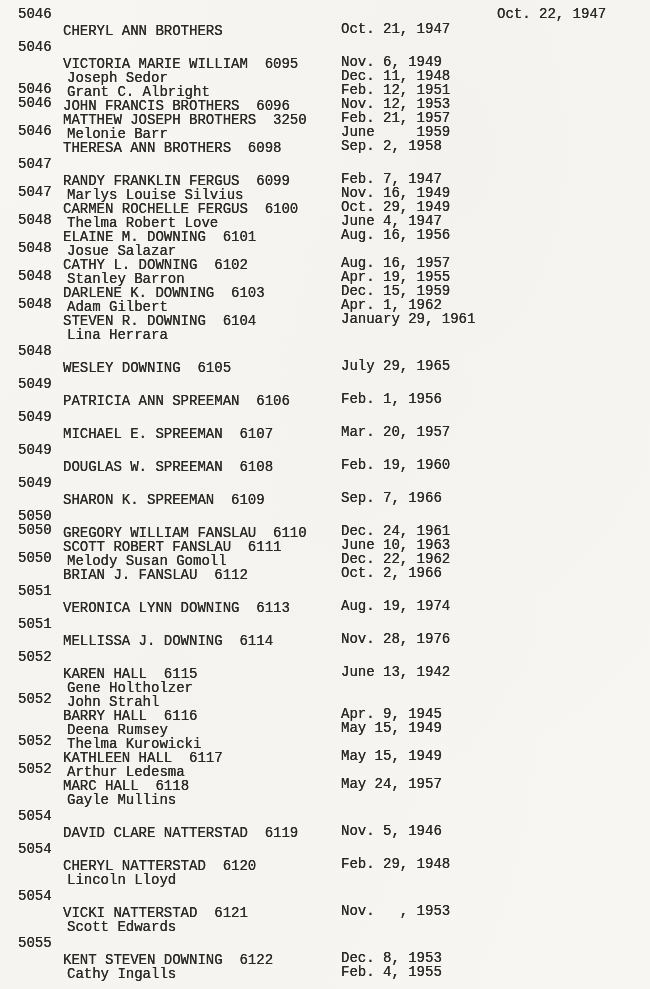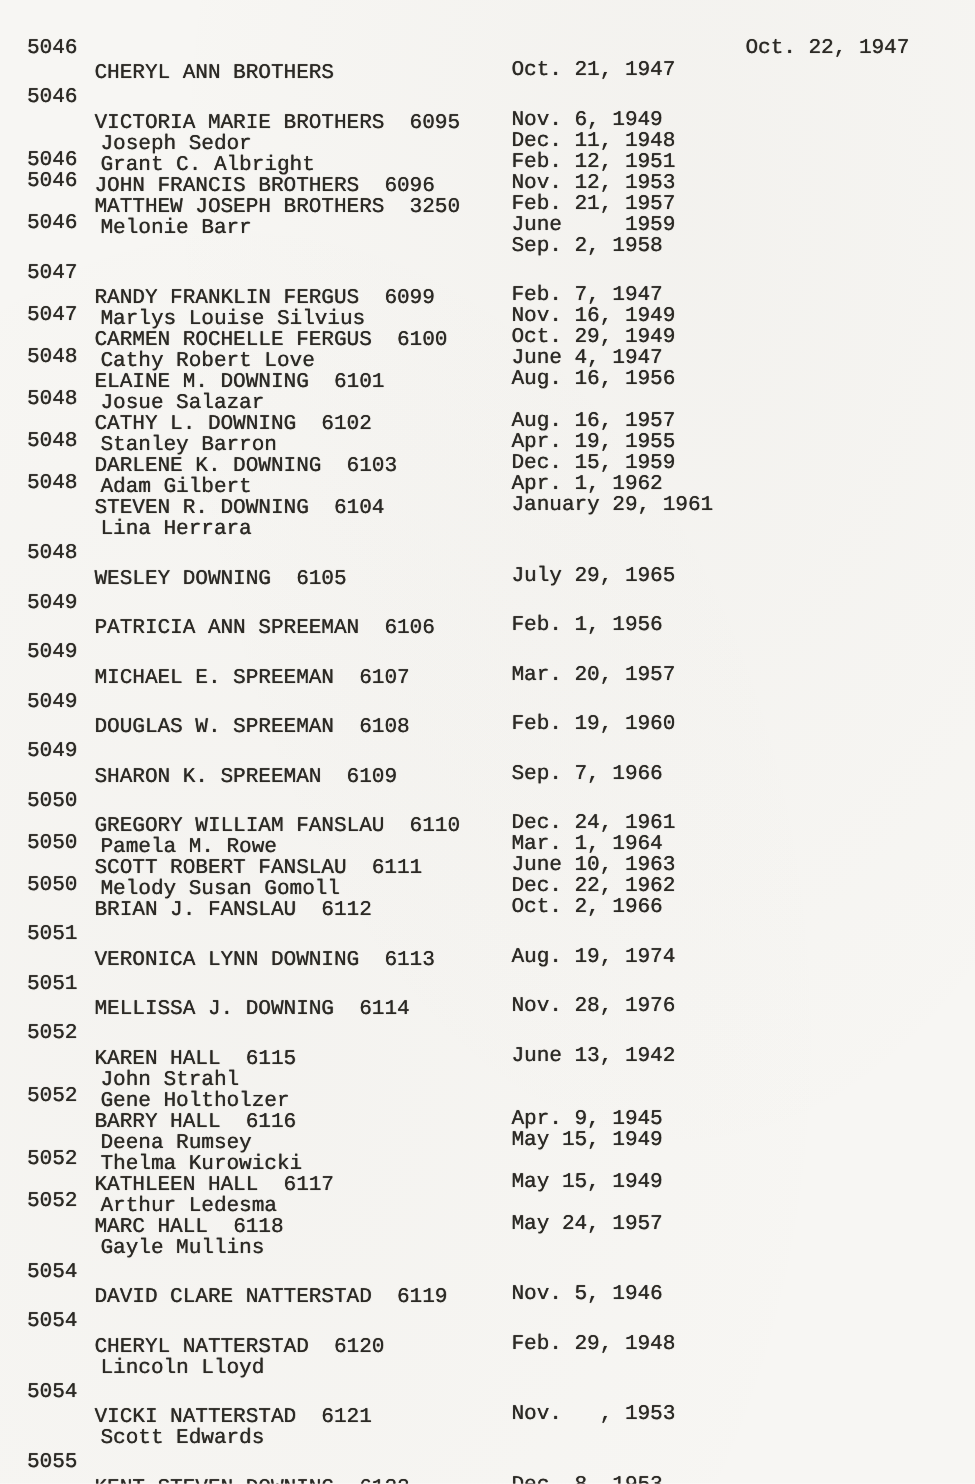--- a/index.html
+++ b/index.html
@@ -20,21 +20,20 @@
     position: relative;
     padding-top: 7px;
     font-family: "Liberation Mono", "DejaVu Sans Mono", monospace;
     font-size: 14px;
     line-height: 14px;
     color: #2b2924;
     text-shadow: 0 0 0.5px rgba(43,41,36,0.85), 0.25px 0.25px 0 rgba(43,41,36,0.35);
   }
   .group {
     margin-bottom: 19px;
-    margin-top: 18px;
   }
   .group:last-child {
     margin-bottom: 0;
   }
   .row {
     position: relative;
     height: 14px;
     white-space: pre;
   }
   .col-id {
@@ -63,33 +62,33 @@
 </style>
 </head>
 <body>
 
 <div class="page">
   <main class="doc" id="doc">
       <div class="group">
         <div class="row main"><span class="col-id">5046</span><span class="col-name"><span class="">CHERYL ANN BROTHERS</span></span><span class="col-date">Oct. 21, 1947</span><span class="col-date2">Oct. 22, 1947</span></div>
       </div>
       <div class="group">
-        <div class="row main"><span class="col-id">5046</span><span class="col-name"><span class="">VICTORIA MARIE BROTHERS</span>  <span class="">6095</span></span><span class="col-date">Nov. 6, 1949</span></div>
+        <div class="row main"><span class="col-id">5046</span><span class="col-name"><span class="">VICTORIA MARIE WILLIAM</span>  <span class="">6095</span></span><span class="col-date">Nov. 6, 1949</span></div>
         <div class="row sub"><span class="col-name"><span class="">Joseph Sedor</span></span><span class="col-date">Dec. 11, 1948</span></div>
         <div class="row sub"><span class="col-name"><span class="">Grant C. Albright</span></span><span class="col-date">Feb. 12, 1951</span></div>
         <div class="row main"><span class="col-id">5046</span><span class="col-name"><span class="">JOHN FRANCIS BROTHERS</span>  <span class="">6096</span></span><span class="col-date">Nov. 12, 1953</span></div>
         <div class="row main"><span class="col-id">5046</span><span class="col-name"><span class="">MATTHEW JOSEPH BROTHERS</span>  <span class="">3250</span></span><span class="col-date">Feb. 21, 1957</span></div>
         <div class="row sub"><span class="col-name"><span class="">Melonie Barr</span></span><span class="col-date">June     1959</span></div>
-        <div class="row main"><span class="col-id">5046</span><span class="col-date">Sep. 2, 1958</span></div>
+        <div class="row main"><span class="col-id">5046</span><span class="col-name"><span class="">THERESA ANN BROTHERS</span>  <span class="">6098</span></span><span class="col-date">Sep. 2, 1958</span></div>
       </div>
       <div class="group">
         <div class="row main"><span class="col-id">5047</span><span class="col-name"><span class="">RANDY FRANKLIN FERGUS</span>  <span class="">6099</span></span><span class="col-date">Feb. 7, 1947</span></div>
         <div class="row sub"><span class="col-name"><span class="">Marlys Louise Silvius</span></span><span class="col-date">Nov. 16, 1949</span></div>
         <div class="row main"><span class="col-id">5047</span><span class="col-name"><span class="">CARMEN ROCHELLE FERGUS</span>  <span class="">6100</span></span><span class="col-date">Oct. 29, 1949</span></div>
-        <div class="row sub"><span class="col-name"><span class="">Cathy Robert Love</span></span><span class="col-date">June 4, 1947</span></div>
+        <div class="row sub"><span class="col-name"><span class="">Thelma Robert Love</span></span><span class="col-date">June 4, 1947</span></div>
         <div class="row main"><span class="col-id">5048</span><span class="col-name"><span class="">ELAINE M. DOWNING</span>  <span class="">6101</span></span><span class="col-date">Aug. 16, 1956</span></div>
         <div class="row sub"><span class="col-name"><span class="">Josue Salazar</span></span></div>
         <div class="row main"><span class="col-id">5048</span><span class="col-name"><span class="">CATHY L. DOWNING</span>  <span class="">6102</span></span><span class="col-date">Aug. 16, 1957</span></div>
         <div class="row sub"><span class="col-name"><span class="">Stanley Barron</span></span><span class="col-date">Apr. 19, 1955</span></div>
         <div class="row main"><span class="col-id">5048</span><span class="col-name"><span class="">DARLENE K. DOWNING</span>  <span class="">6103</span></span><span class="col-date">Dec. 15, 1959</span></div>
         <div class="row sub"><span class="col-name"><span class="">Adam Gilbert</span></span><span class="col-date">Apr. 1, 1962</span></div>
         <div class="row main"><span class="col-id">5048</span><span class="col-name"><span class="">STEVEN R. DOWNING</span>  <span class="">6104</span></span><span class="col-date">January 29, 1961</span></div>
         <div class="row sub"><span class="col-name"><span class="">Lina Herrara</span></span></div>
       </div>
       <div class="group">
@@ -102,35 +101,34 @@
         <div class="row main"><span class="col-id">5049</span><span class="col-name"><span class="">MICHAEL E. SPREEMAN</span>  <span class="">6107</span></span><span class="col-date">Mar. 20, 1957</span></div>
       </div>
       <div class="group">
         <div class="row main"><span class="col-id">5049</span><span class="col-name"><span class="">DOUGLAS W. SPREEMAN</span>  <span class="">6108</span></span><span class="col-date">Feb. 19, 1960</span></div>
       </div>
       <div class="group">
         <div class="row main"><span class="col-id">5049</span><span class="col-name"><span class="">SHARON K. SPREEMAN</span>  <span class="">6109</span></span><span class="col-date">Sep. 7, 1966</span></div>
       </div>
       <div class="group">
         <div class="row main"><span class="col-id">5050</span><span class="col-name"><span class="">GREGORY WILLIAM FANSLAU</span>  <span class="">6110</span></span><span class="col-date">Dec. 24, 1961</span></div>
-        <div class="row sub"><span class="col-name"><span class="">Pamela M. Rowe</span></span><span class="col-date">Mar. 1, 1964</span></div>
         <div class="row main"><span class="col-id">5050</span><span class="col-name"><span class="">SCOTT ROBERT FANSLAU</span>  <span class="">6111</span></span><span class="col-date">June 10, 1963</span></div>
         <div class="row sub"><span class="col-name"><span class="">Melody Susan Gomoll</span></span><span class="col-date">Dec. 22, 1962</span></div>
         <div class="row main"><span class="col-id">5050</span><span class="col-name"><span class="">BRIAN J. FANSLAU</span>  <span class="">6112</span></span><span class="col-date">Oct. 2, 1966</span></div>
       </div>
       <div class="group">
         <div class="row main"><span class="col-id">5051</span><span class="col-name"><span class="">VERONICA LYNN DOWNING</span>  <span class="">6113</span></span><span class="col-date">Aug. 19, 1974</span></div>
       </div>
       <div class="group">
         <div class="row main"><span class="col-id">5051</span><span class="col-name"><span class="">MELLISSA J. DOWNING</span>  <span class="">6114</span></span><span class="col-date">Nov. 28, 1976</span></div>
       </div>
       <div class="group">
         <div class="row main"><span class="col-id">5052</span><span class="col-name"><span class="">KAREN HALL</span>  <span class="">6115</span></span><span class="col-date">June 13, 1942</span></div>
+        <div class="row sub"><span class="col-name"><span class="">Gene Holtholzer</span></span></div>
         <div class="row sub"><span class="col-name"><span class="">John Strahl</span></span></div>
-        <div class="row sub"><span class="col-name"><span class="">Gene Holtholzer</span></span></div>
         <div class="row main"><span class="col-id">5052</span><span class="col-name"><span class="">BARRY HALL</span>  <span class="">6116</span></span><span class="col-date">Apr. 9, 1945</span></div>
         <div class="row sub"><span class="col-name"><span class="">Deena Rumsey</span></span><span class="col-date">May 15, 1949</span></div>
         <div class="row sub"><span class="col-name"><span class="">Thelma Kurowicki</span></span></div>
         <div class="row main"><span class="col-id">5052</span><span class="col-name"><span class="">KATHLEEN HALL</span>  <span class="">6117</span></span><span class="col-date">May 15, 1949</span></div>
         <div class="row sub"><span class="col-name"><span class="">Arthur Ledesma</span></span></div>
         <div class="row main"><span class="col-id">5052</span><span class="col-name"><span class="">MARC HALL</span>  <span class="">6118</span></span><span class="col-date">May 24, 1957</span></div>
         <div class="row sub"><span class="col-name"><span class="">Gayle Mullins</span></span></div>
       </div>
       <div class="group">
         <div class="row main"><span class="col-id">5054</span><span class="col-name"><span class="">DAVID CLARE NATTERSTAD</span>  <span class="">6119</span></span><span class="col-date">Nov. 5, 1946</span></div>

